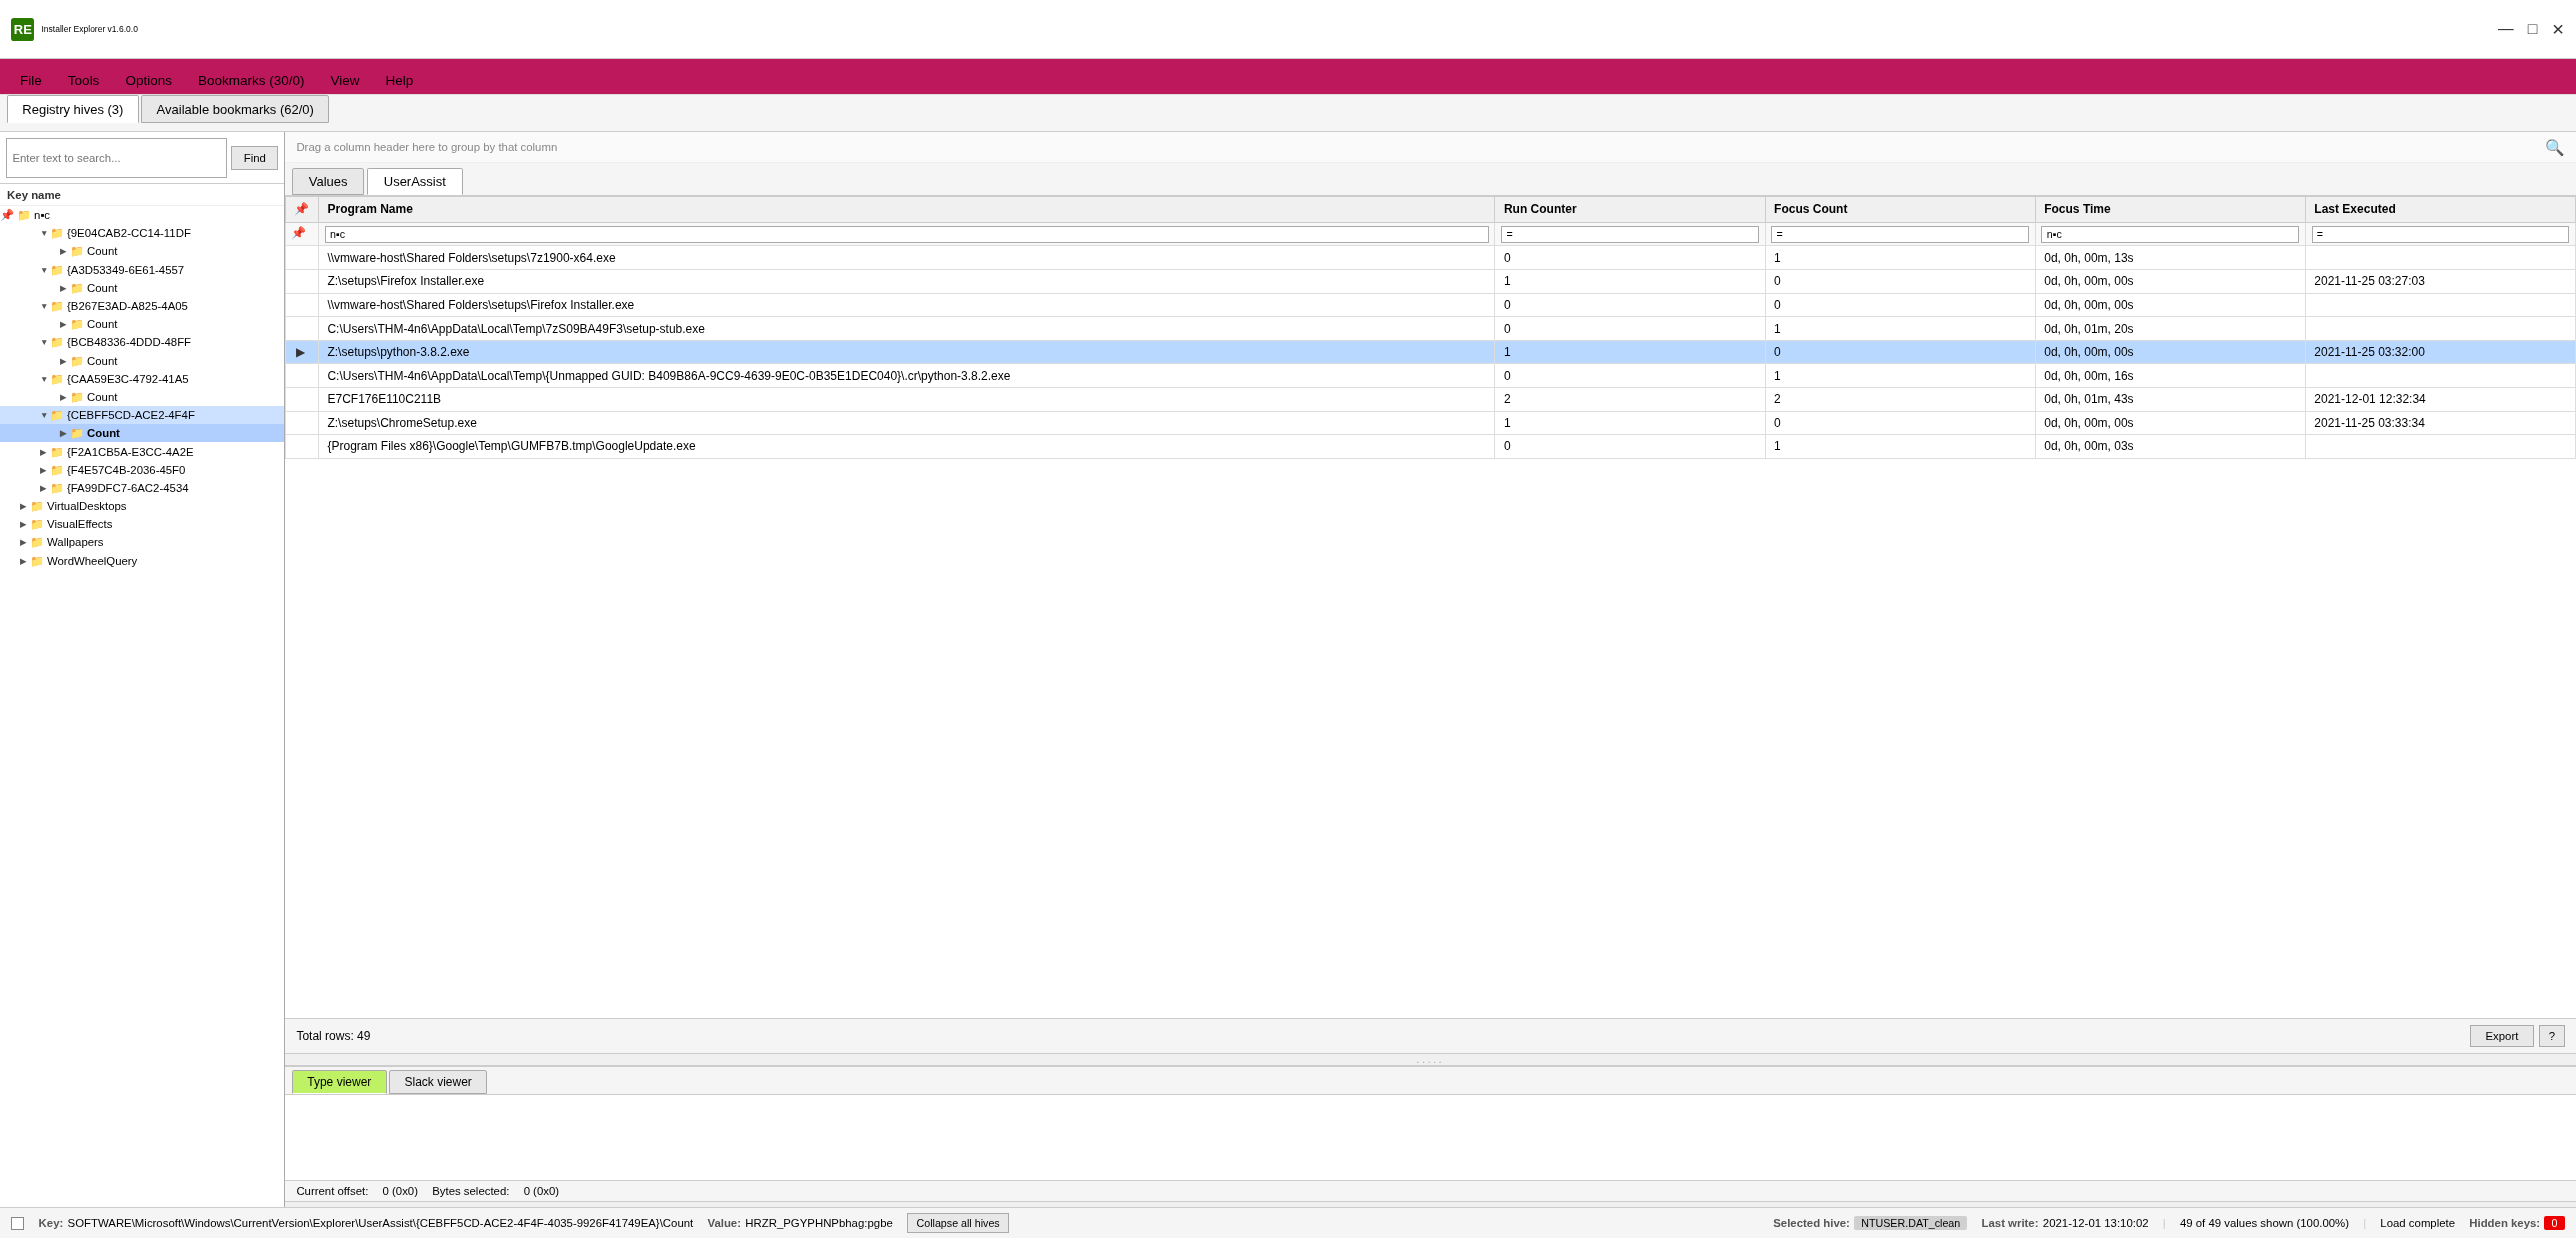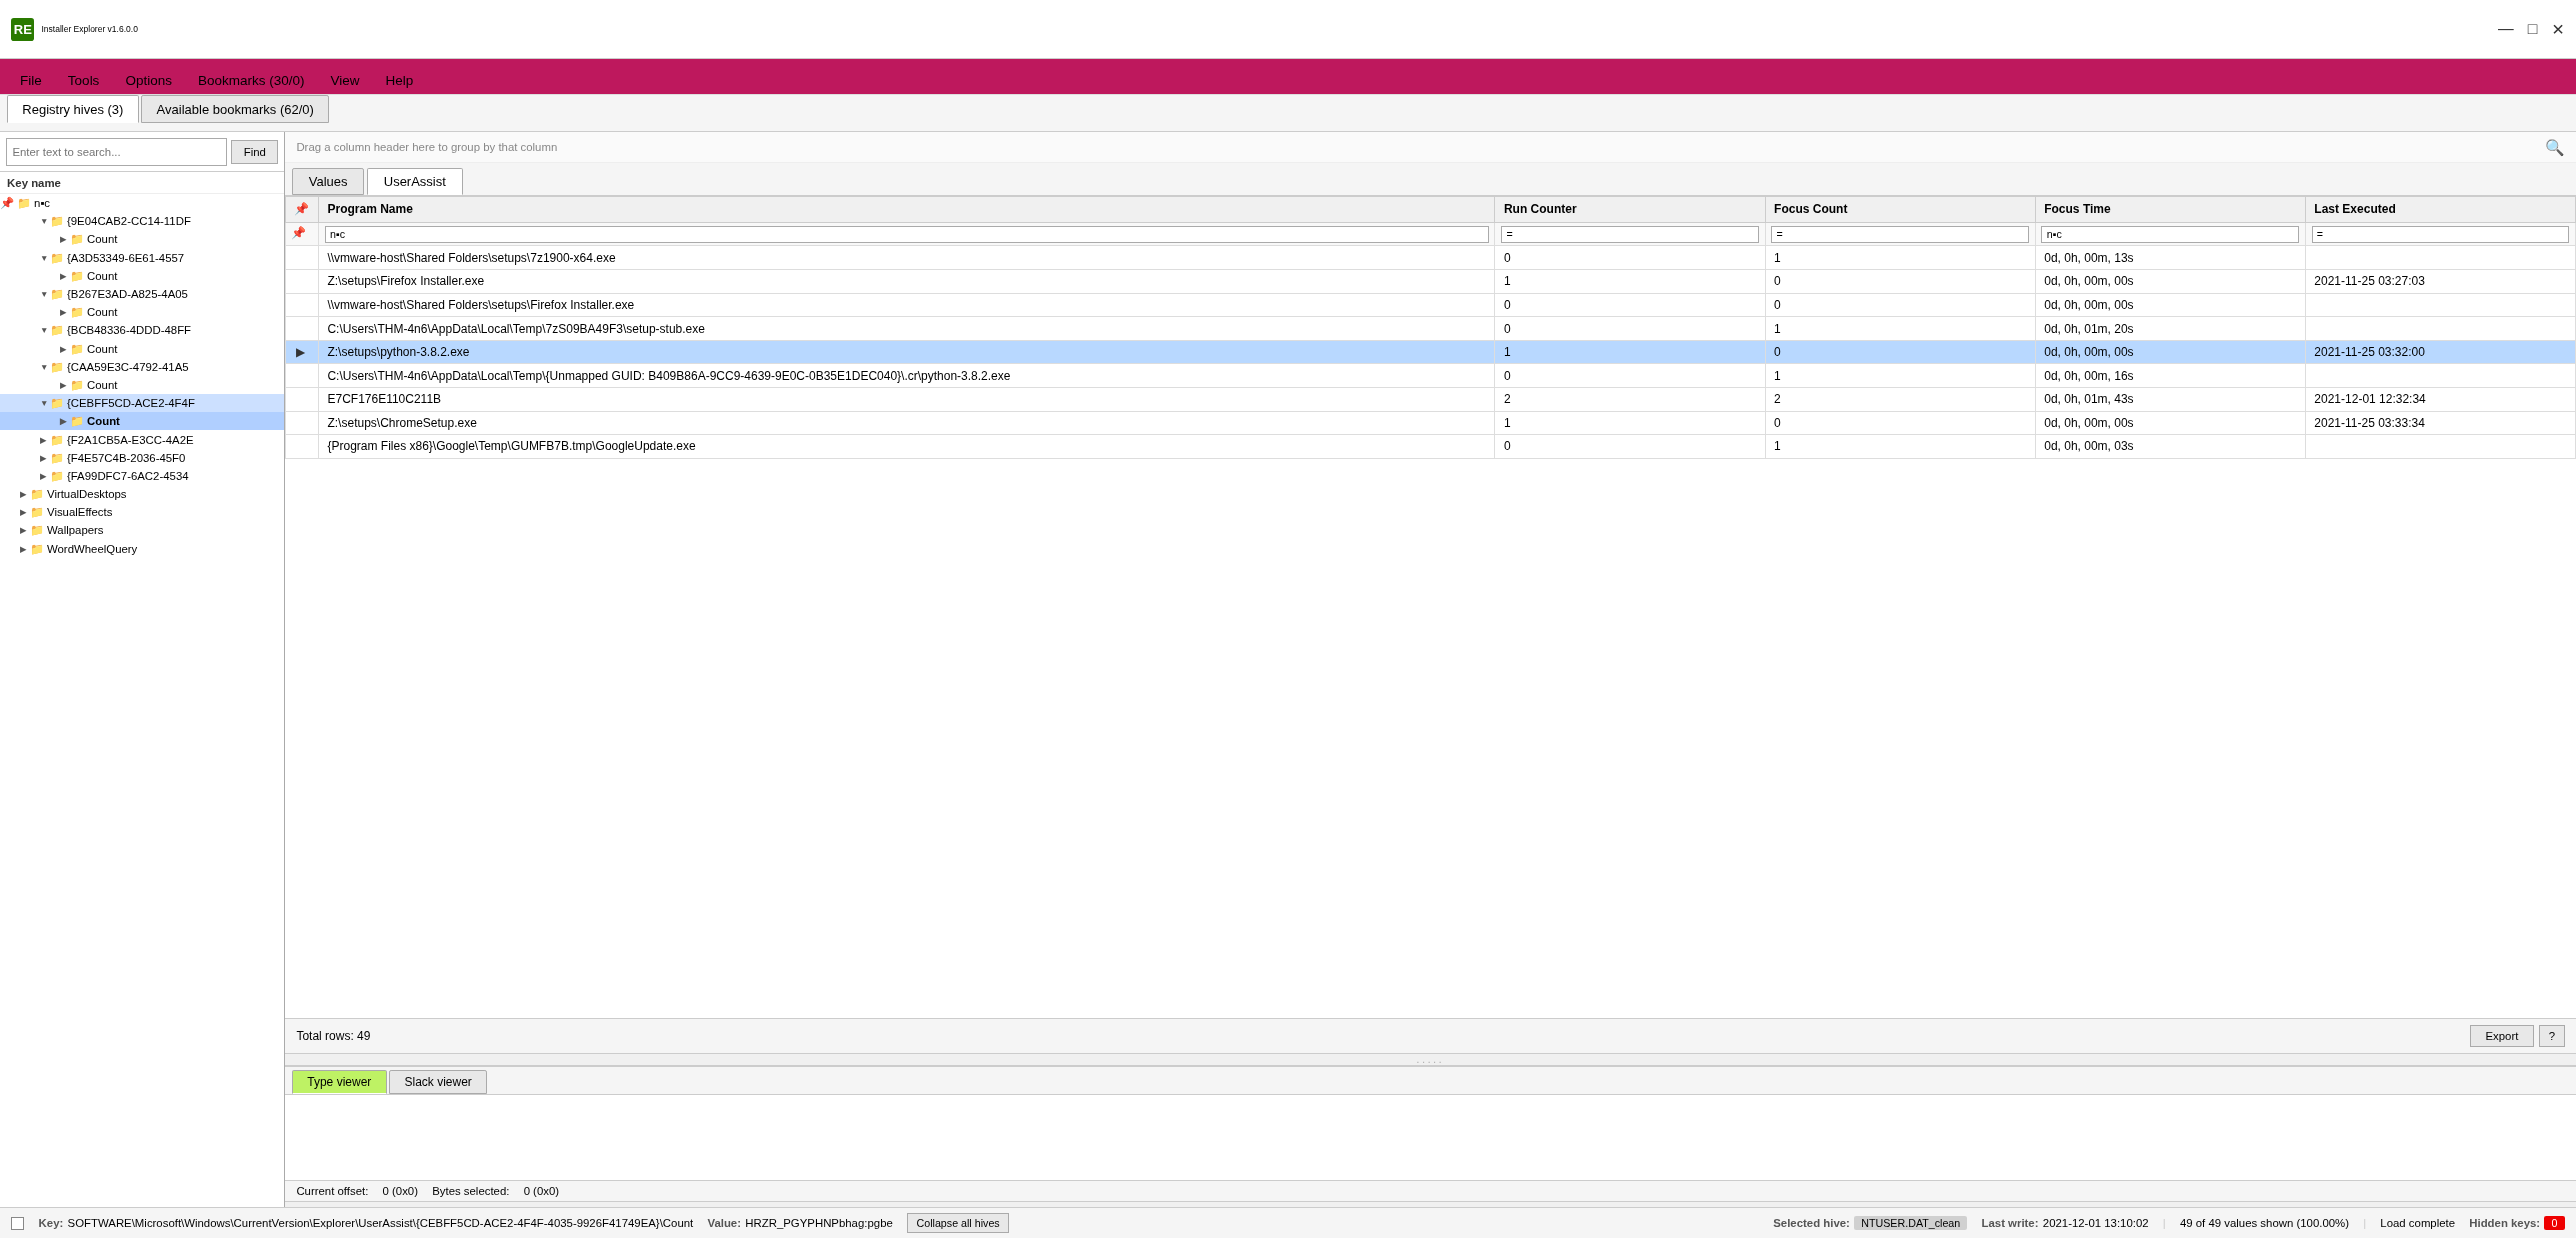--- a/index.html
+++ b/index.html
@@ -36,21 +36,21 @@
       border-radius: 2.1px 2.1px 0 0;
     }
     .hive-tab.active { background: #fff; border-bottom: 0.7px solid #fff; }
 
     
     #main { display: flex; height: calc(1238px - 43px - 36px - 37px - 31px); }
 
     
     #left-panel { width: 285px; min-width: 285px; border-right: 1.4px solid #aaa; display: flex; flex-direction: column; background: #fff; }
     #search-bar { display: flex; align-items: center; padding: 5.7px; border-bottom: 0.7px solid #ccc; gap: 4.3px; }
-    #search-input { flex: 1; height: 28px; font-size: 11.4px; padding: 0 5.7px; border: 0.7px solid #aaa; }
+    #search-input { flex: 1; height: 40px; font-size: 11.4px; padding: 0 5.7px; border: 0.7px solid #aaa; }
     #find-btn { height: 24px; padding: 0 11.4px; font-size: 11.4px; background: #e8e8e8; border: 0.7px solid #aaa; cursor: pointer; }
     #tree-header { padding: 4.3px 7.1px; font-size: 11.4px; font-weight: bold; border-bottom: 0.7px solid #eee; color: #333; }
     #tree-container { flex: 1; overflow-y: auto; overflow-x: auto; font-size: 11.4px; }
     .tree-node { display: flex; align-items: center; padding: 2.1px 0; white-space: nowrap; cursor: pointer; }
     .tree-node.selected { background: #cce0ff; }
     .tree-node.highlighted { background: #b0cfff; font-weight: bold; }
     .indent { display: inline-block; }
     .folder-icon { color: #e6a817; margin-right: 2.8px; font-size: 11.4px; }
     .tree-arrow { display: inline-block; width: 10px; font-size: 8.5px; color: #555; }
     .tree-label { font-size: 11.4px; }

